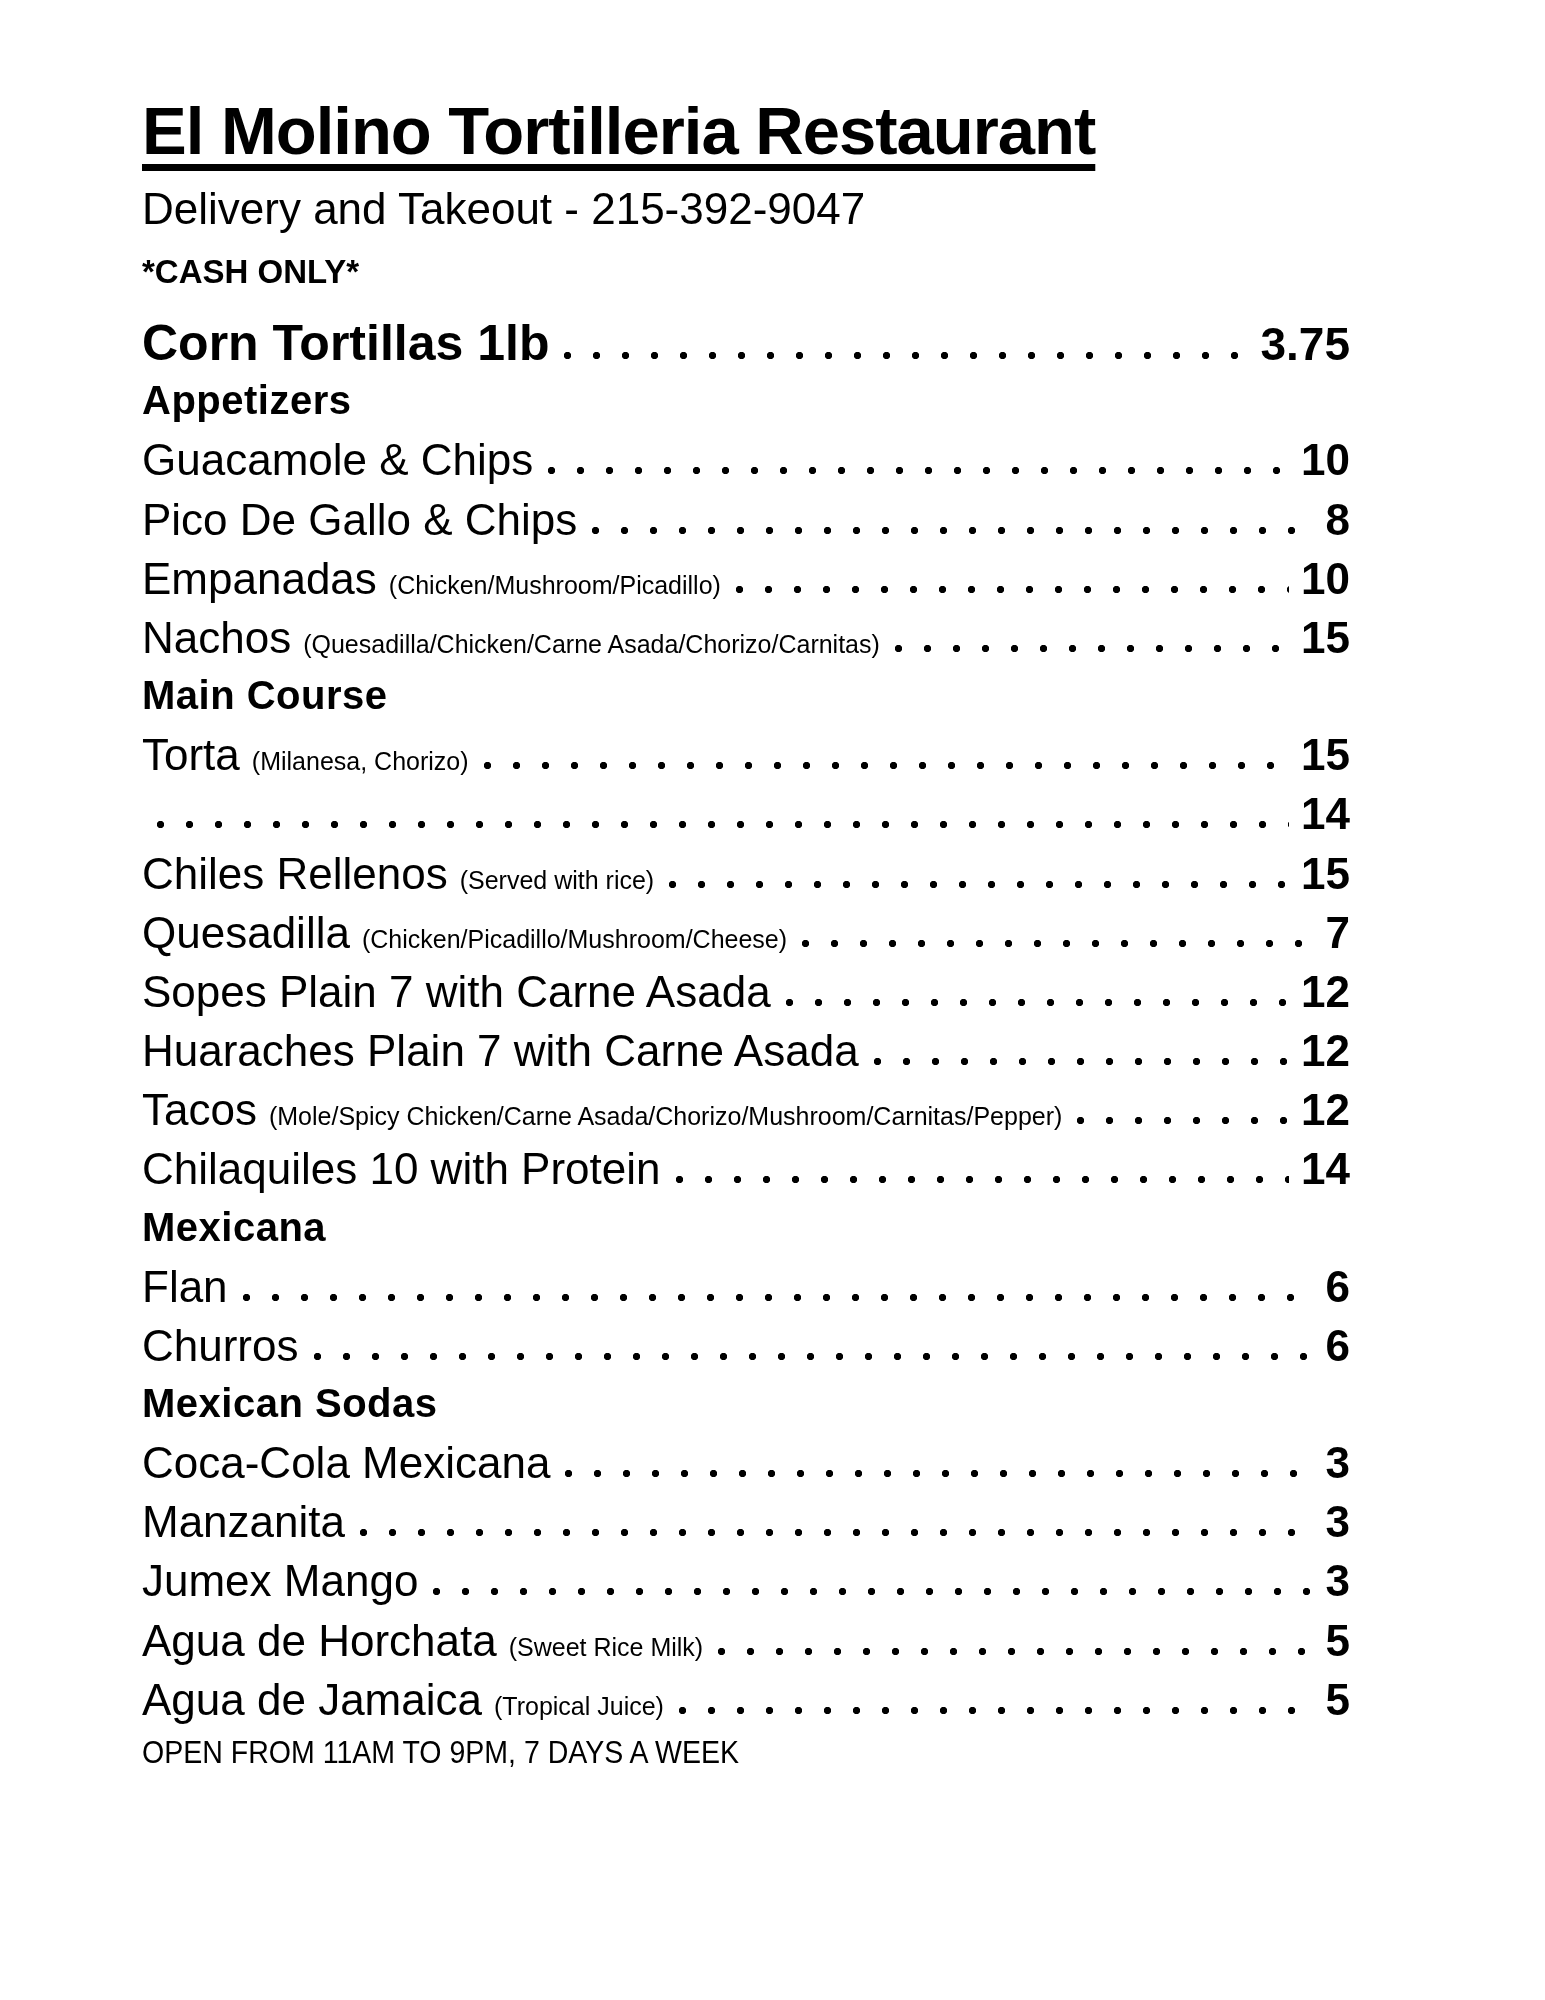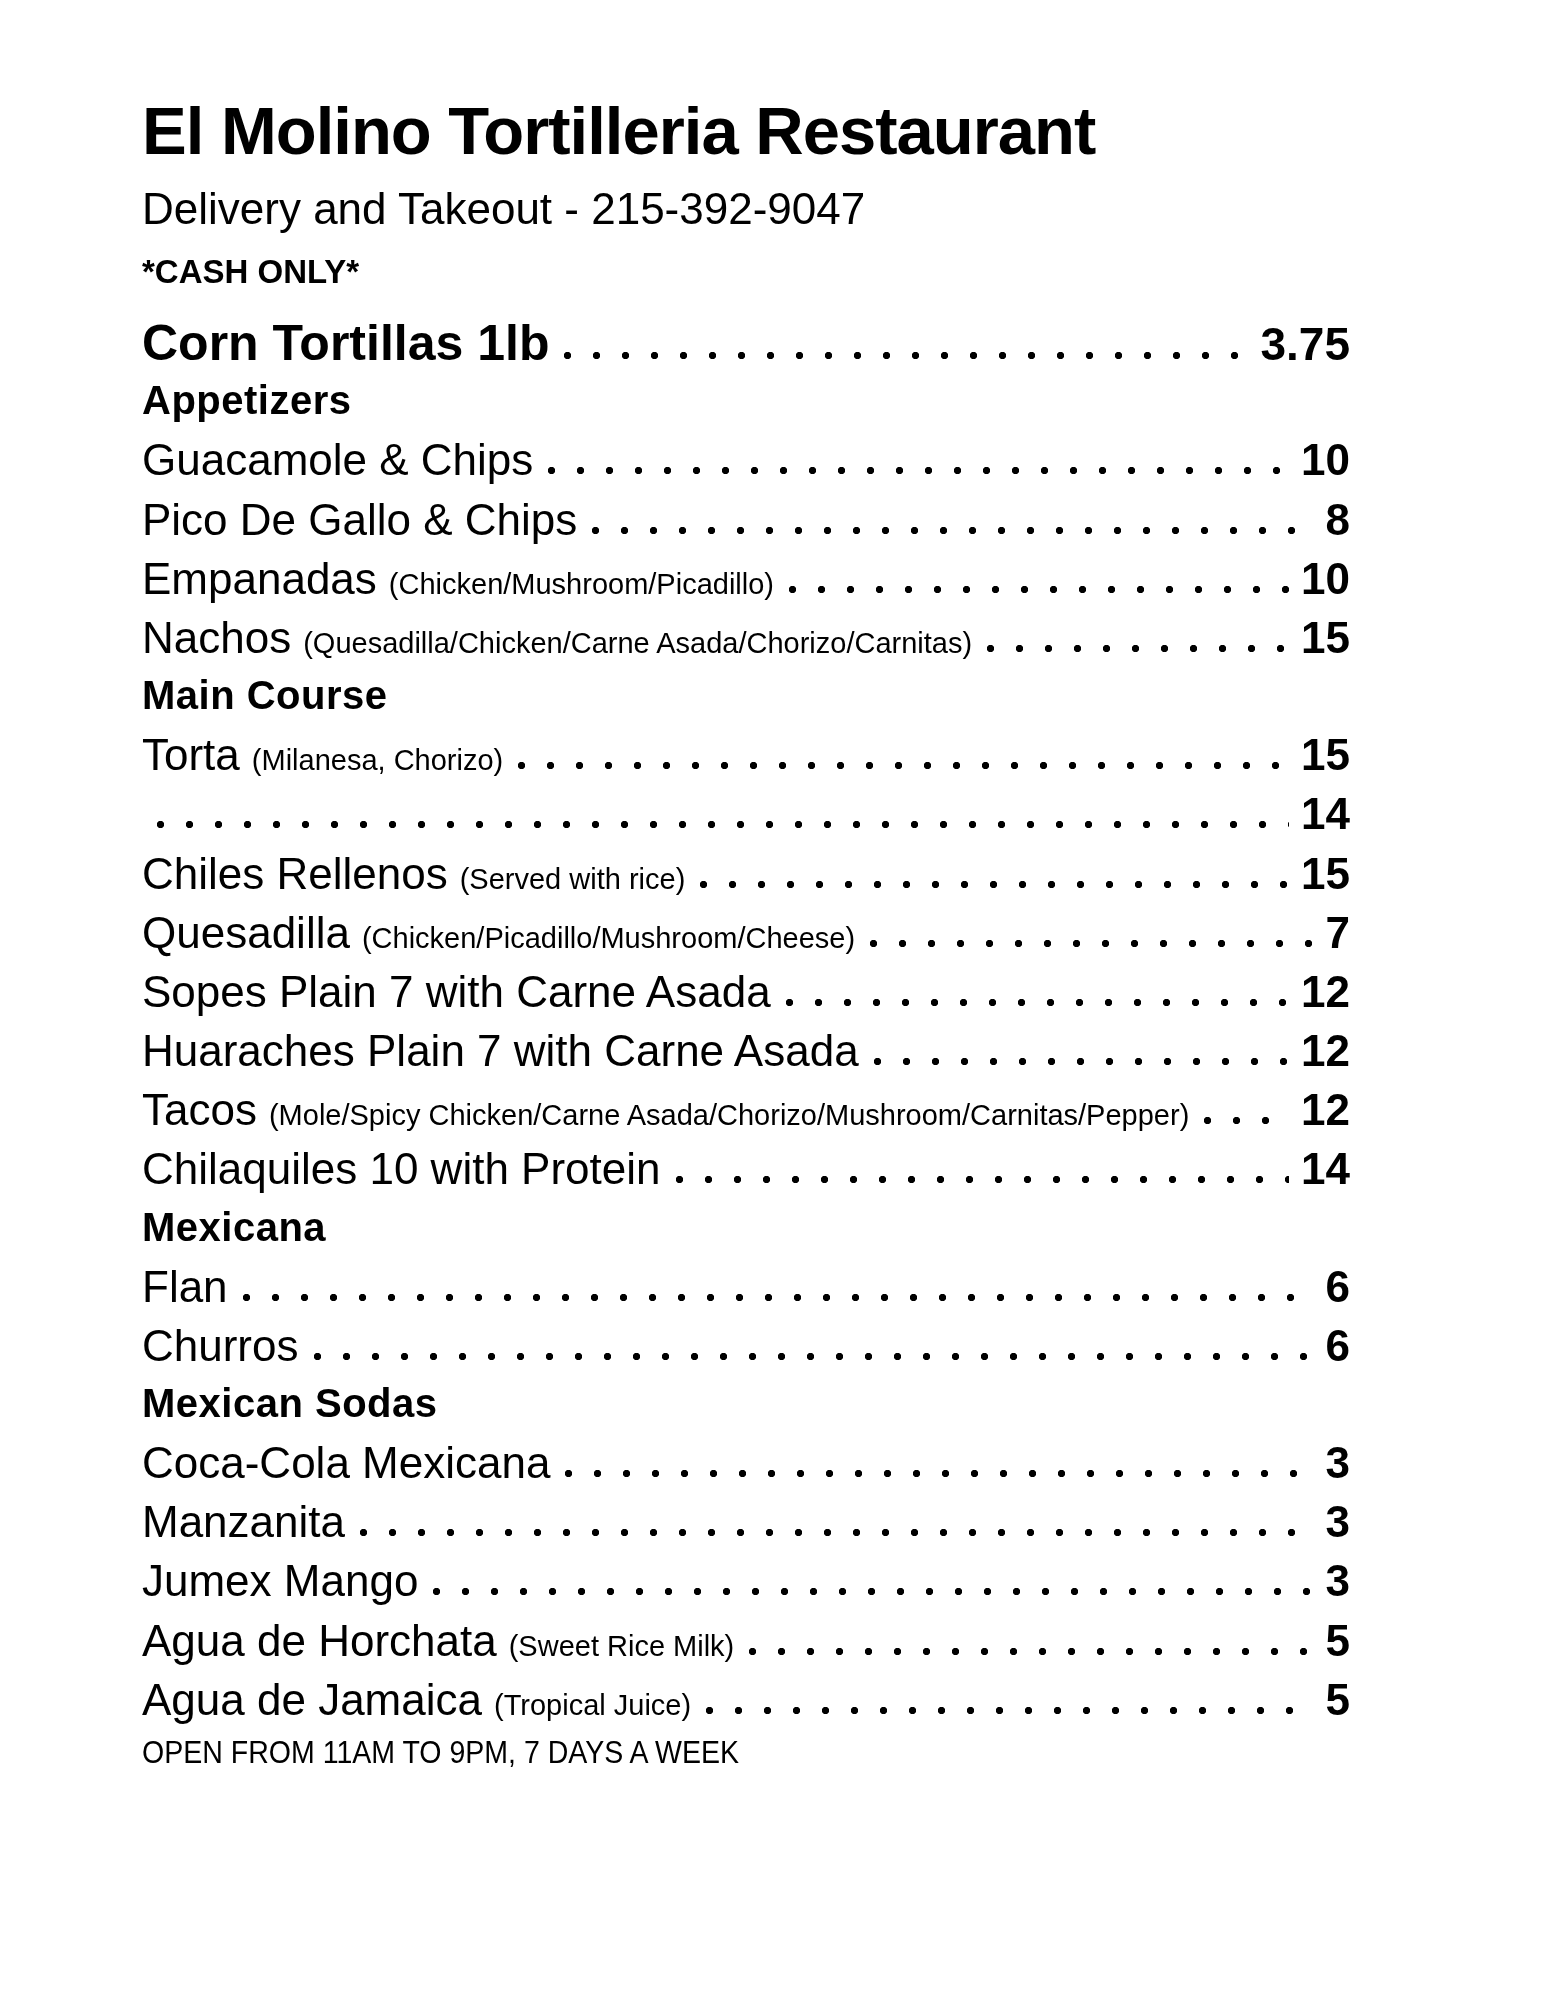--- a/index.html
+++ b/index.html
@@ -13,20 +13,21 @@
     box-sizing:border-box;
     padding:96px 195px 0 142px;
     overflow:hidden;
   }
   .title{
     font-size:67px;
     font-weight:bold;
     letter-spacing:-1px;
     line-height:1.05;
     margin:0 0 18px 0;
+    text-decoration:underline;
     text-decoration-thickness:7px;
     text-underline-offset:10px;
     white-space:nowrap;
   }
   .subtitle{
     font-size:44px;
     line-height:1.15;
     margin:0 0 18px 0;
   }
   .cash{
@@ -44,21 +45,21 @@
   }
   .row{
     display:flex;
     align-items:baseline;
     font-size:44px;
     line-height:1.05;
     margin:8px 0 13px 0;
   }
   .row .name{ white-space:nowrap; }
   .row .note{
-    font-size:29px;
+    font-size:25px;
     margin-left:12px;
     white-space:nowrap;
     flex-shrink:0;
   }
   .leader{
     flex:1 1 auto;
     min-width:16px;
     height:9px;
     margin:0 12px 0 14px;
     background-image:radial-gradient(circle at 4.5px 4.5px,#000 3.4px,transparent 3.9px);

